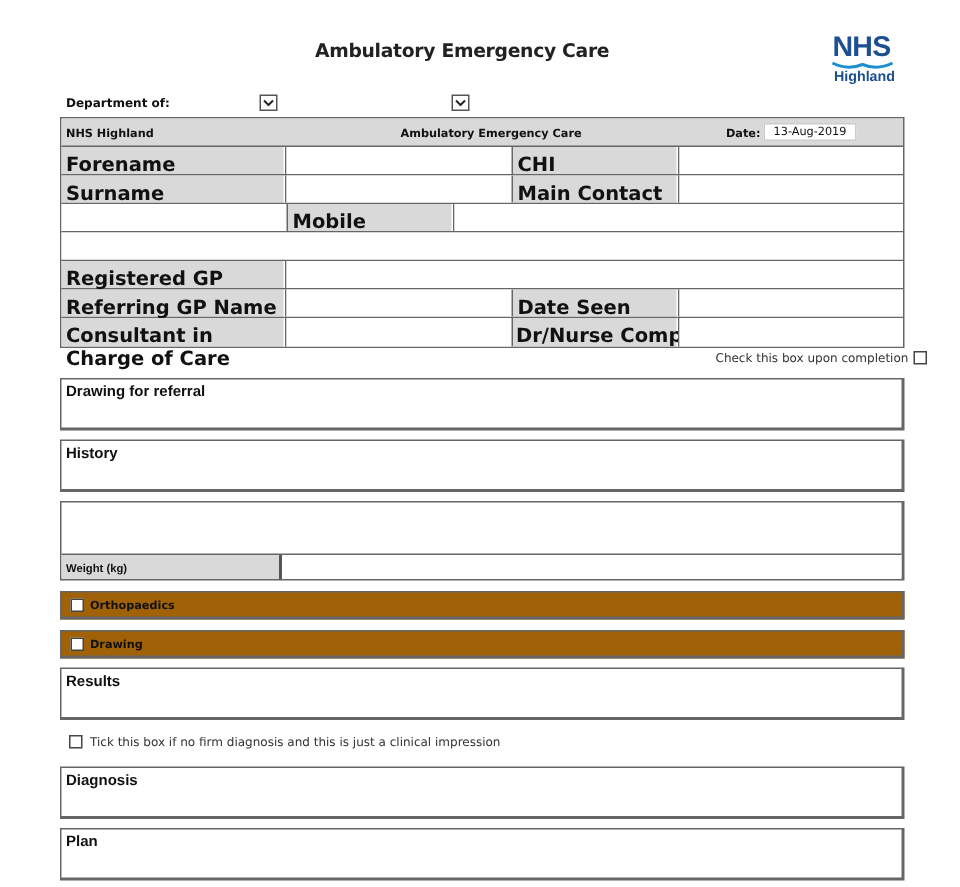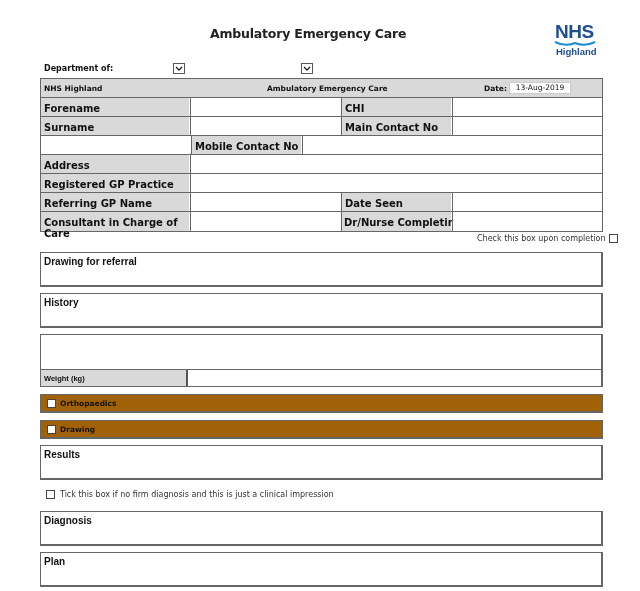--- a/index.html
+++ b/index.html
@@ -16,21 +16,21 @@
   .dept-label { position: absolute; left: 44px; top: 64px; font-size: 8px; font-weight: bold; }
   .dd { position: absolute; top: 63px; width: 12px; height: 11px; border: 1px solid #555; background: #fff; display: flex; align-items: center; justify-content: center; cursor: pointer; }
   .dd svg { display: block; }
 
   .grid { position: absolute; left: 40px; top: 78px; width: 563px; border: 1px solid #666; }
   .hdr { height: 19px; background: #d9d9d9; border-bottom: 1px solid #666; position: relative; font-size: 7.5px; font-weight: bold; }
   .hdr span { position: absolute; top: 5px; }
   .date-box { position: absolute; left: 468px; top: 3px; width: 62px; height: 12px; background: #fff; border: 1px solid #ccc; font-size: 7.5px; font-weight: normal; text-align: center; line-height: 10px; }
   .row { height: 19px; border-bottom: 1px solid #666; position: relative; display: flex; }
   .row:last-child { border-bottom: none; }
-  .lbl { background: #d9d9d9; font-size: 10px; font-weight: bold; padding: 5px 0 0 3px; height: 100%; border-right: 1px solid #666; box-shadow: inset -1px 0 0 #fff; }
+  .lbl { background: #d9d9d9; font-size: 13px; font-weight: bold; padding: 5px 0 0 3px; height: 100%; border-right: 1px solid #666; box-shadow: inset -1px 0 0 #fff; }
   .val { background: #fff; height: 100%; border-right: 1px solid #666; }
   .val:last-child { border-right: none; }
   .lbl1 { width: 150px; }
   .val1 { width: 151px; }
   .lbl2 { width: 111px; }
   .val2 { flex: 1; }
   .wide { flex: 1; }
 
   .complete { position: absolute; left: 467px; top: 234px; font-size: 8px; color: #333; display: flex; align-items: center; margin-left: 10px; }
   .cb { width: 9px; height: 9px; border: 1px solid #444; background: #fff; display: inline-block; cursor: pointer; }
@@ -94,21 +94,20 @@
     <div class="val val1"></div>
     <div class="lbl lbl2">Main Contact No</div>
     <div class="val val2"></div>
   </div>
   <div class="row">
     <div class="val val1"></div>
     <div class="lbl lbl2">Mobile Contact No</div>
     <div class="val val2"></div>
   </div>
   <div class="row">
-    <div class="lbl lbl1">Address</div>
     <div class="val wide"></div>
   </div>
   <div class="row">
     <div class="lbl lbl1">Registered GP Practice</div>
     <div class="val wide"></div>
   </div>
   <div class="row">
     <div class="lbl lbl1">Referring GP Name</div>
     <div class="val val1"></div>
     <div class="lbl lbl2">Date Seen</div>

